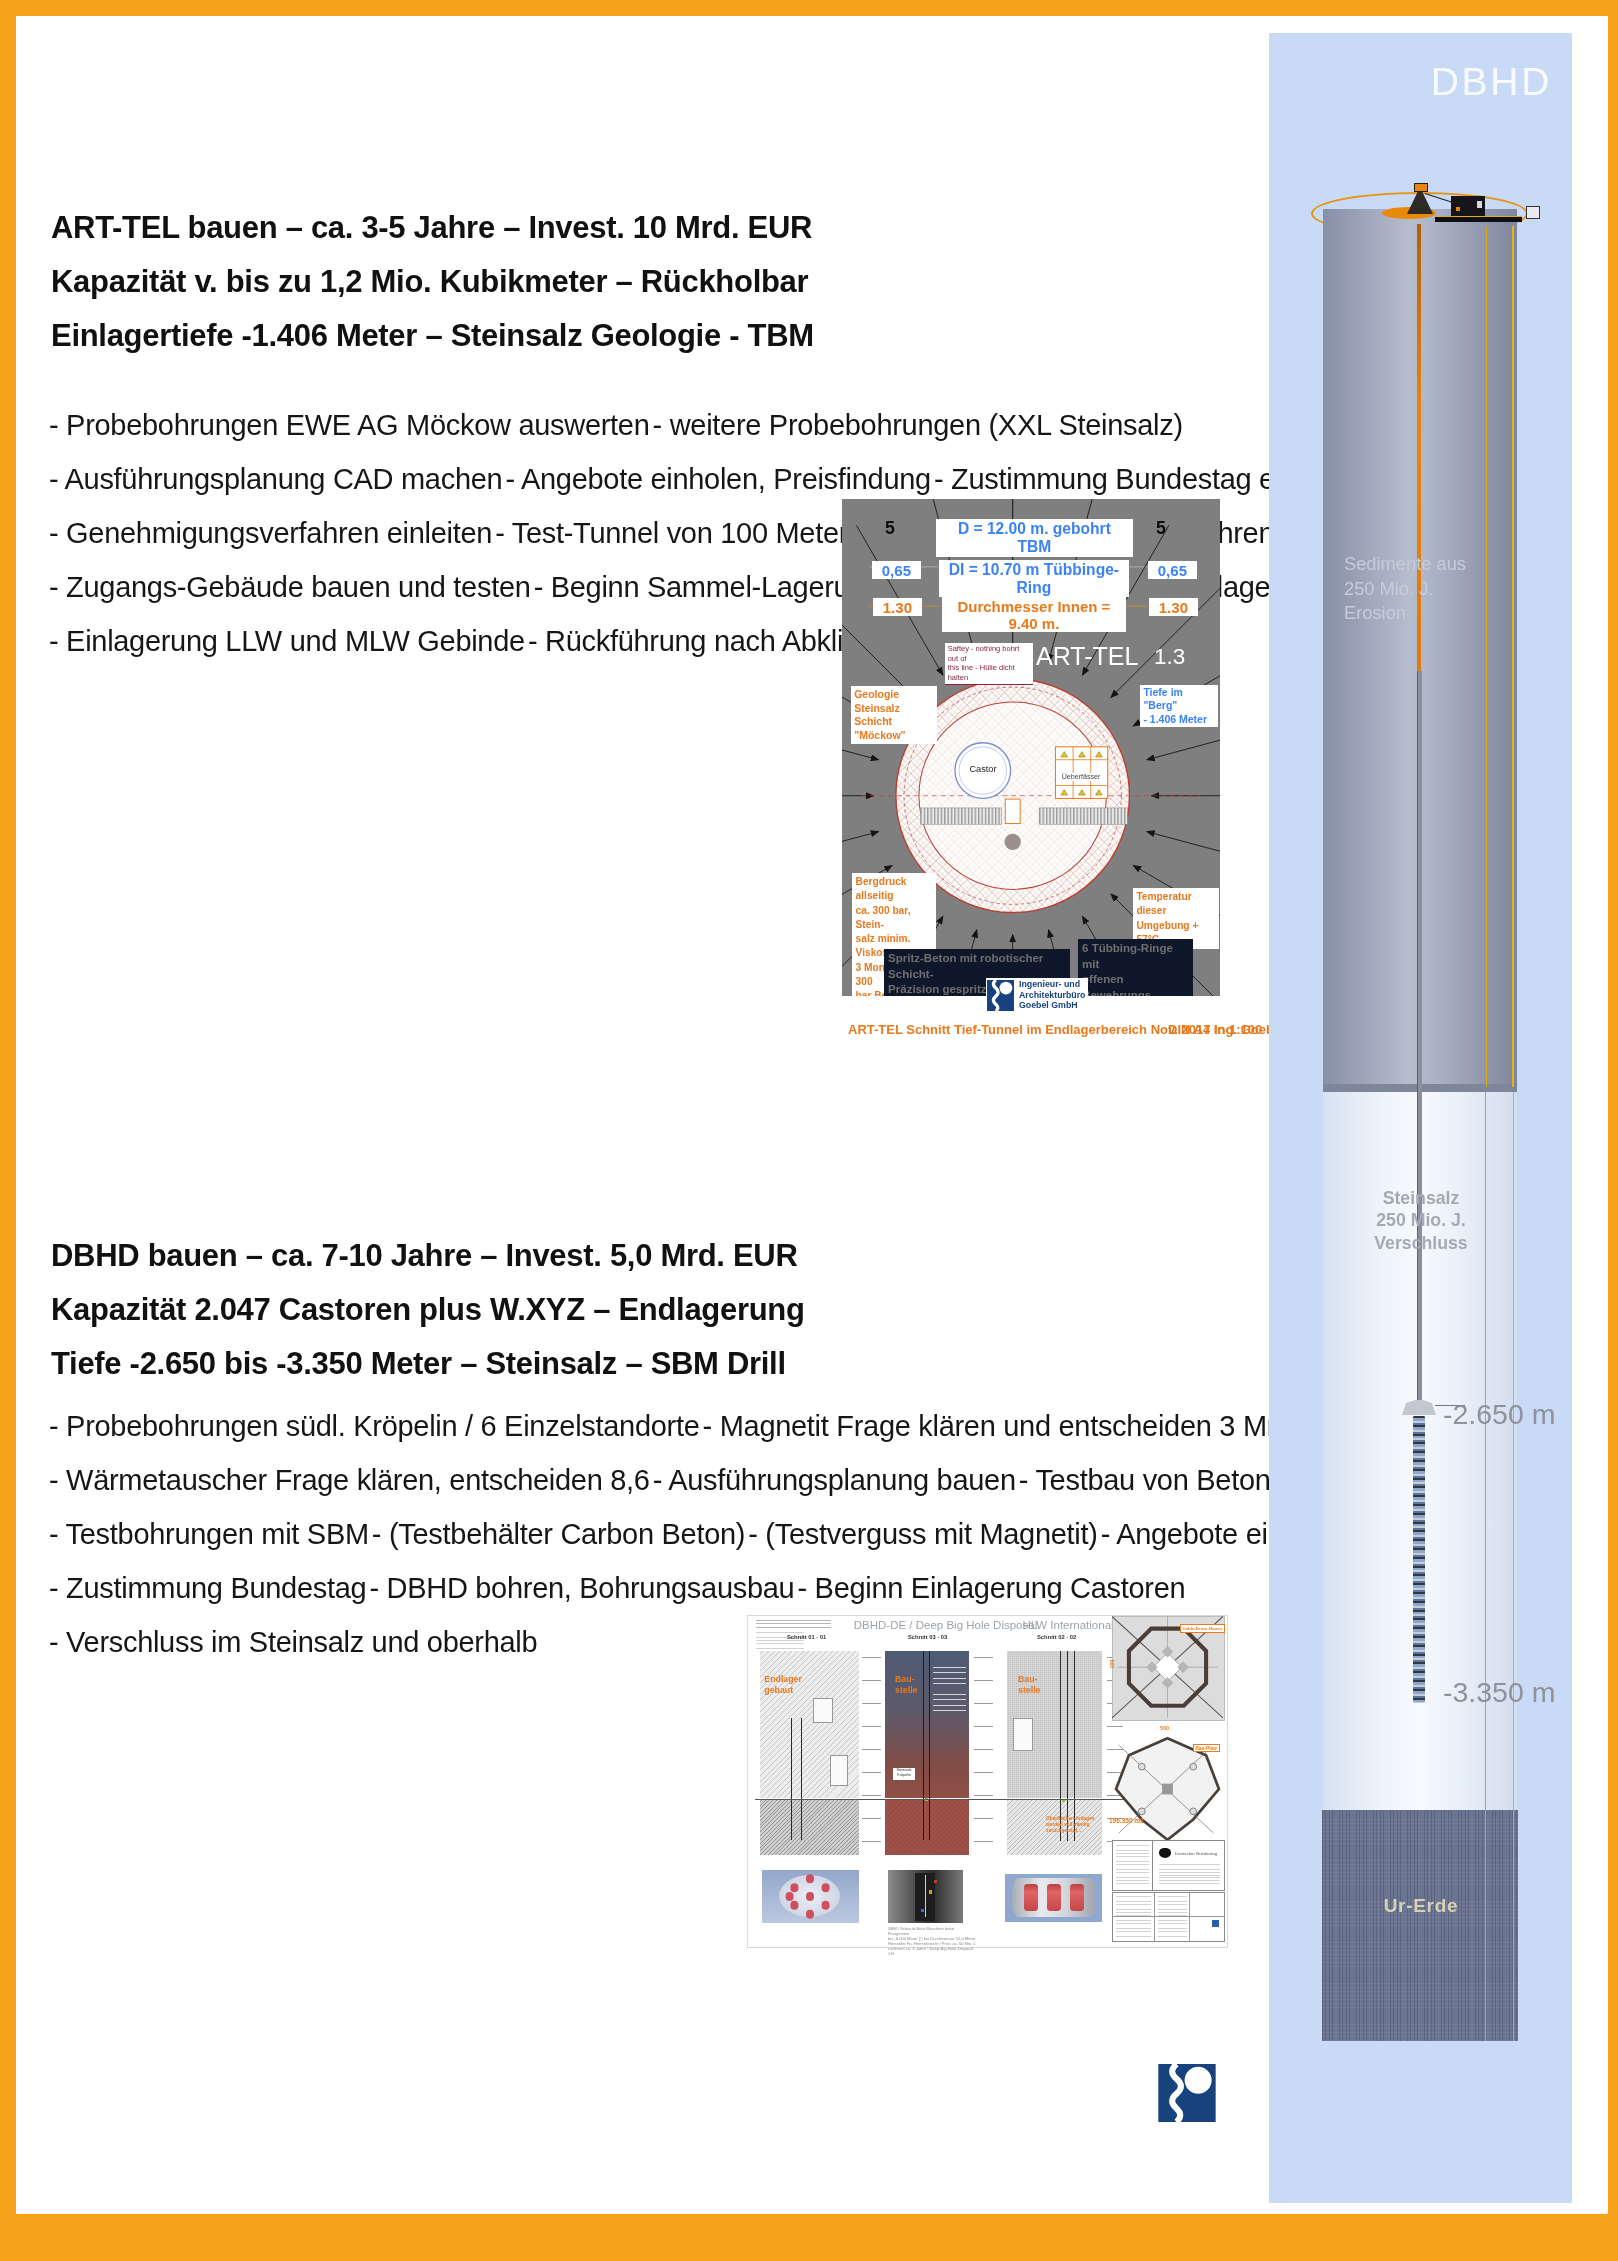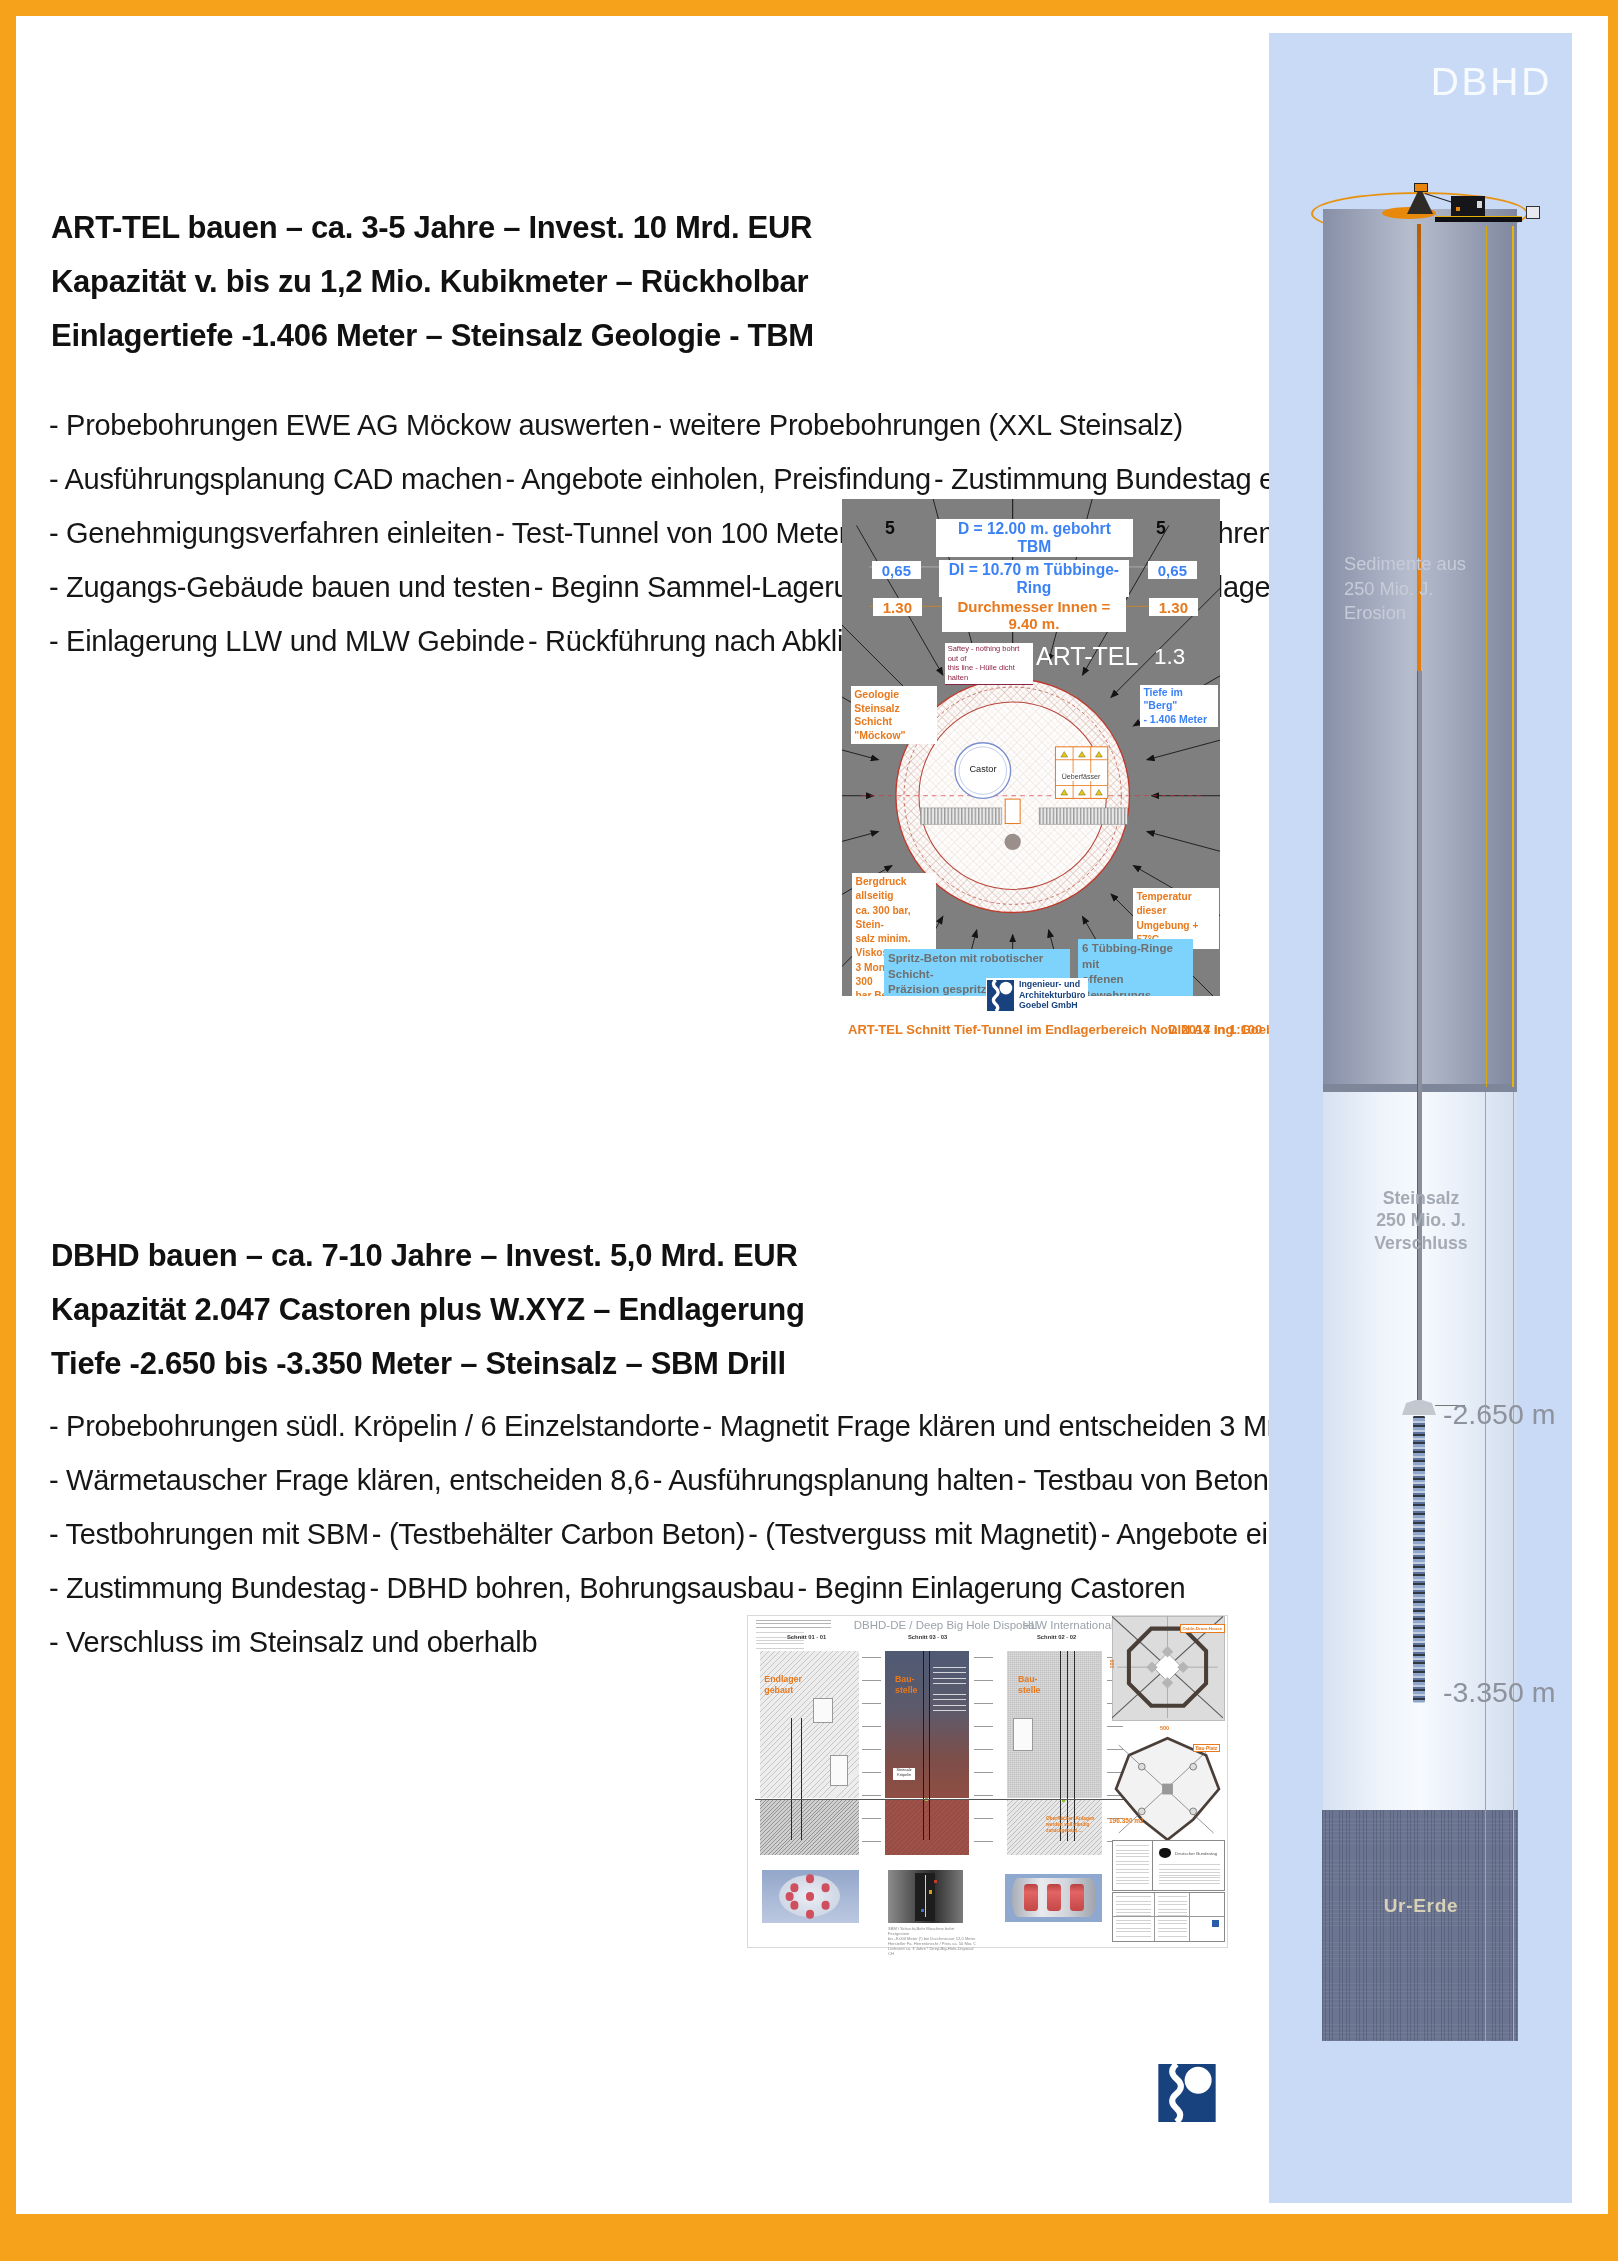--- a/index.html
+++ b/index.html
@@ -24,21 +24,21 @@
   .glabel{color:#c6ccd8;text-align:left;font-size:18.3px;line-height:24.5px;}
   .slabel{color:#a4aab4;text-align:center;font-size:17.7px;line-height:22.4px;font-weight:bold;}
   .dlabel{color:#8d929c;font-size:28.5px;white-space:nowrap;}
   .urlabel{color:#d8d1b8;font-size:19px;font-weight:bold;letter-spacing:0.7px;text-align:center;}
   .stack{background:repeating-linear-gradient(180deg,#31373e 0 2px,#8fa6cc 2px 4.8px,#c3cde0 4.8px 6.8px,#5d74a0 6.8px 8.8px);border-radius:1.4px;}
   
   .fig1{background:#7f7f7f;overflow:hidden;}
   .wbox{position:absolute;background:#fff;color:#3b82f6;font-weight:bold;text-align:center;padding:0.7px 3.4px;}
   .obox{position:absolute;background:#fff;color:#E8791D;font-weight:bold;text-align:center;padding:0.7px 3.4px;}
   .onote{position:absolute;background:#fff;color:#E8791D;font-weight:bold;font-size:10.2px;line-height:14.3px;padding:2px 3.4px;}
-  .gnote{position:absolute;background:#7dd3fc;color:#6f6f6f;font-weight:bold;font-size:11.5px;line-height:15.6px;padding:2px 4.1px;}
+  .gnote{position:absolute;background:#0f172a;color:#6f6f6f;font-weight:bold;font-size:11.5px;line-height:15.6px;padding:2px 4.1px;}
   .cap{color:#E8791D;font-weight:bold;font-size:13px;white-space:nowrap;}
   
   .sheet{background:#fff;border:0.7px solid #d9d9d9;}
   .fineline{background:repeating-linear-gradient(180deg,#b5b5b5 0 0.7px,transparent 0.7px 3.4px);}
   .finelight{background:repeating-linear-gradient(180deg,#d2d2d2 0 0.7px,transparent 0.7px 2.7px);}
   .hatchA{background-color:#ededee;background-image:repeating-linear-gradient(315deg,transparent 0 3.4px,#c6c6c6 3.4px 4.1px);}
   .hatchAd{background-color:#cfcfcf;background-image:repeating-linear-gradient(315deg,transparent 0 2px,#949494 2px 2.7px);}
   .hatchC{background-color:#dcdcdc;background-image:
       repeating-linear-gradient(0deg,transparent 0 1.4px,rgba(0,0,0,.07) 1.4px 2px),
       repeating-linear-gradient(90deg,transparent 0 1.4px,rgba(0,0,0,.05) 1.4px 2px);}
@@ -220,21 +220,21 @@
   <div class="abs" style="left:51px;top:1229px;">
     <span class="hline">DBHD bauen – ca. 7-10 Jahre – Invest. 5,0 Mrd. EUR</span>
     <span class="hline">Kapazität 2.047 Castoren plus W.XYZ – Endlagerung</span>
     <span class="hline">Tiefe -2.650 bis -3.350 Meter – Steinsalz – SBM Drill</span>
   </div>
 
   <div class="abs" style="left:49px;top:1399px;">
     <span class="bline">- Probebohrungen südl. Kröpelin / 6 Einzelstandorte</span>
     <span class="bline">- Magnetit Frage klären und entscheiden 3 Mrd.</span>
     <span class="bline">- Wärmetauscher Frage klären, entscheiden 8,6</span>
-    <span class="bline">- Ausführungsplanung halten</span>
+    <span class="bline">- Ausführungsplanung bauen</span>
     <span class="bline">- Testbau von Beton-Pellets</span>
     <span class="bline">- Testbohrungen mit SBM</span>
     <span class="bline">- (Testbehälter Carbon Beton)</span>
     <span class="bline">- (Testverguss mit Magnetit)</span>
     <span class="bline">- Angebote einholen, Preisfindung</span>
     <span class="bline">- Zustimmung Bundestag</span>
     <span class="bline">- DBHD bohren, Bohrungsausbau</span>
     <span class="bline">- Beginn Einlagerung Castoren</span>
     <span class="bline">- Verschluss im Steinsalz und oberhalb</span>
   </div>

